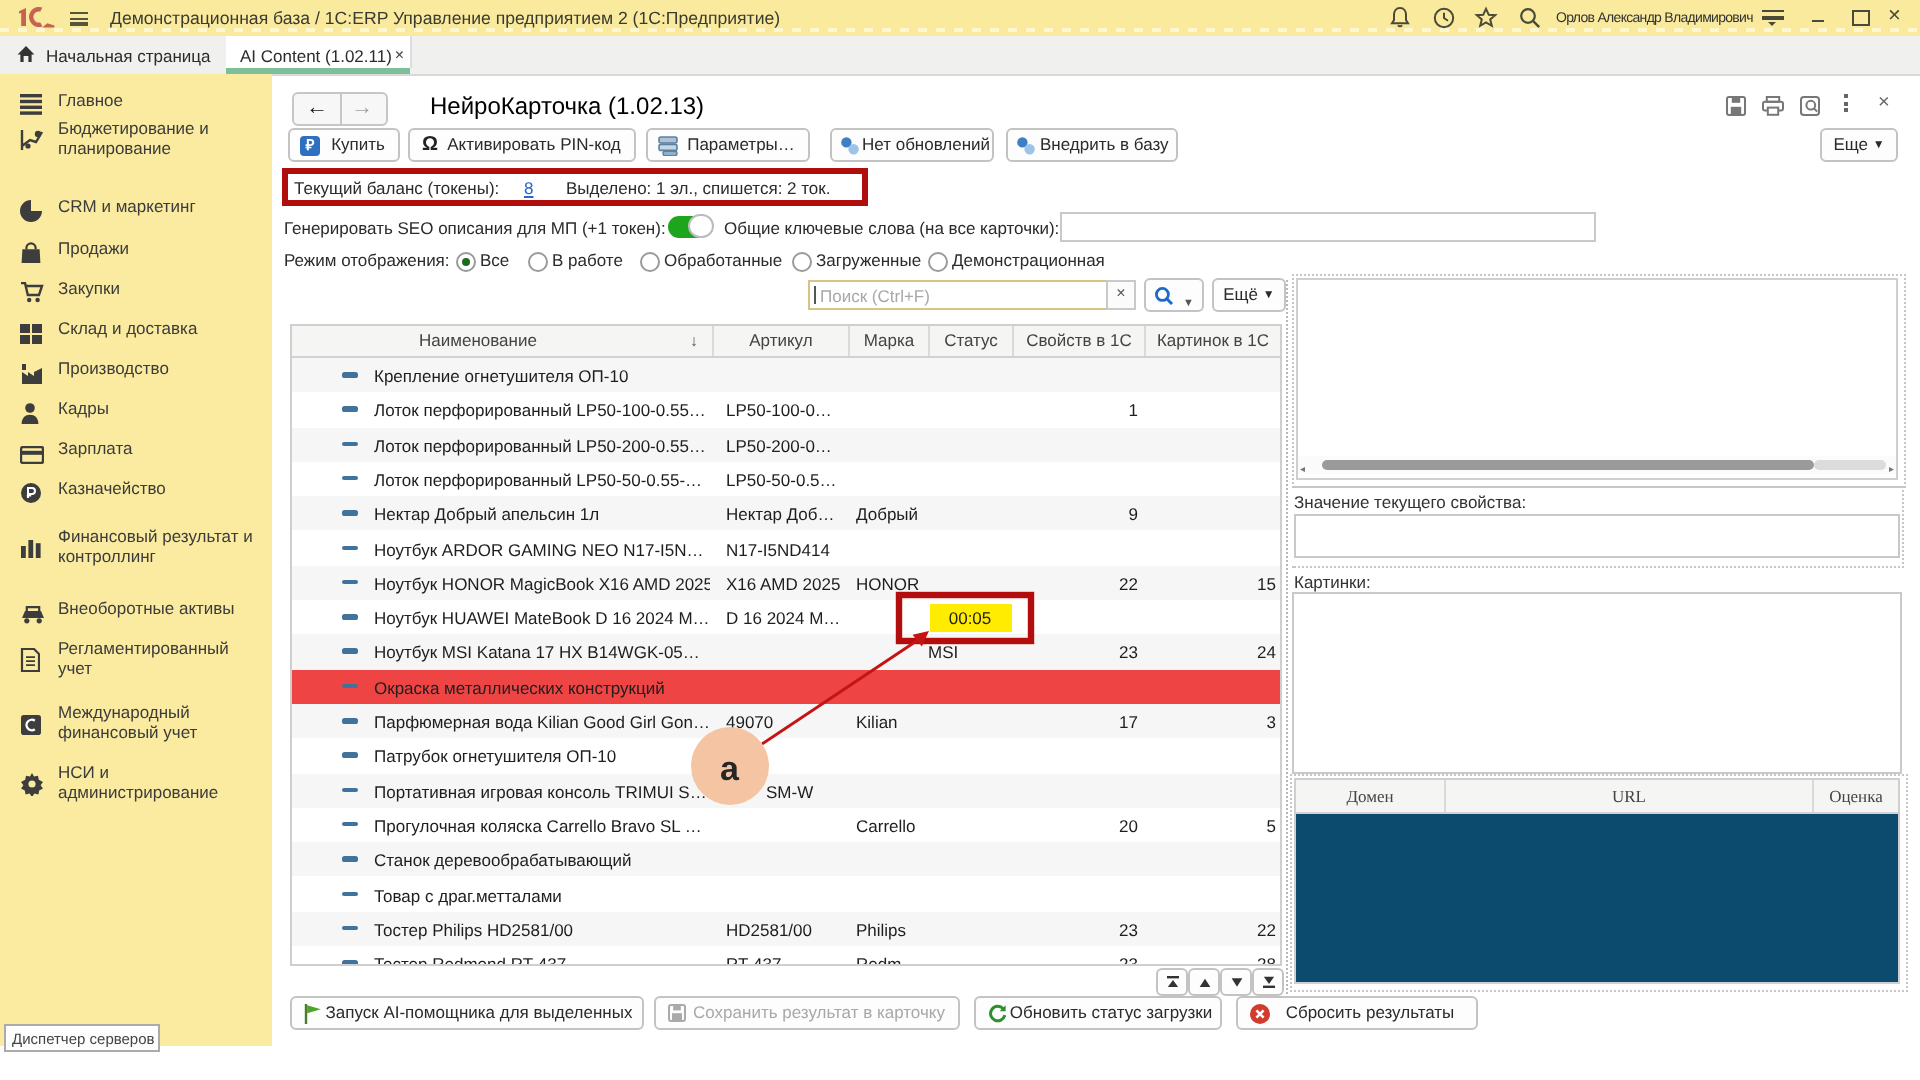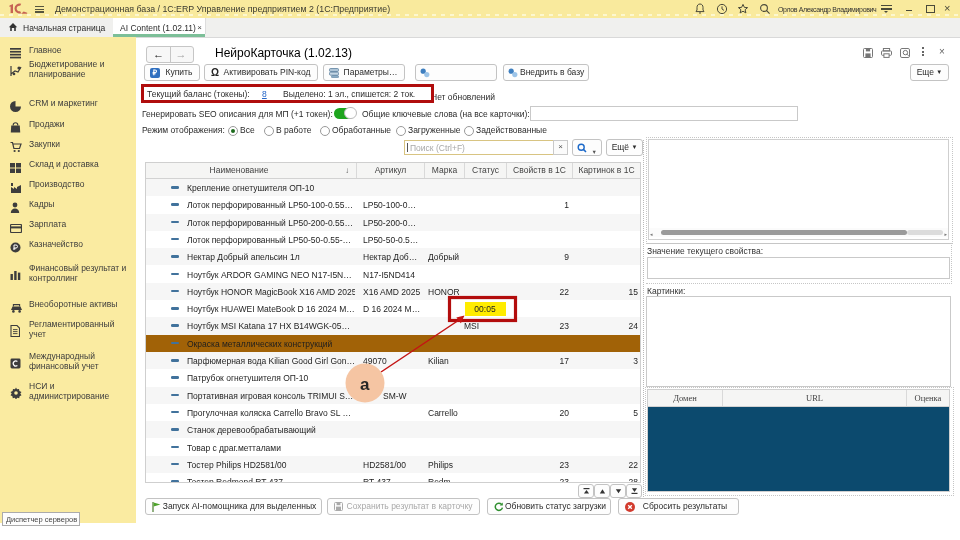--- a/index.html
+++ b/index.html
@@ -275,21 +275,21 @@
       <rect x="0.5" y="0.5" width="9" height="3" rx="1" fill="#aec4d6" stroke="#5c80a0" stroke-width="0.8"></rect>
       <rect x="0.5" y="4.2" width="9" height="3" rx="1" fill="#c5d6e4" stroke="#5c80a0" stroke-width="0.8"></rect>
       <rect x="2.5" y="7.6" width="7" height="2.2" rx="1" fill="#8fb0c8" stroke="#5c80a0" stroke-width="0.7"></rect>
     </svg>
   <span style="margin-left:13px;">Параметры…</span></div>
 <div class="btn" style="left:415px;top:64px;width:80px;height:15px;">
   <svg style="position:absolute;left:4px;top:3px" width="10" height="10" viewBox="0 0 10 10">
       <circle cx="3.2" cy="3.2" r="2.6" fill="#3e7fc0"></circle>
       <circle cx="6.8" cy="6.6" r="2.6" fill="#9cc4e8"></circle>
     </svg>
-  <span style="position:absolute;left:15px;top:0;margin-top:25px;">Нет обновлений</span>
+  <span style="position:absolute;left:15px;top:0;">Нет обновлений</span>
   </div>
 <div class="btn" style="left:503px;top:64px;width:84px;height:15px;">
   <svg style="position:absolute;left:4px;top:3px" width="10" height="10" viewBox="0 0 10 10">
       <circle cx="3.2" cy="3.2" r="2.6" fill="#3e7fc0"></circle>
       <circle cx="6.8" cy="6.6" r="2.6" fill="#9cc4e8"></circle>
     </svg>
   <span style="position:absolute;left:16px;top:0;">Внедрить в базу</span>
   </div>
 <div class="btn" style="left:910px;top:64px;width:37px;height:15px;">Еще <span style="font-size:6px;vertical-align:1px;">▼</span></div>
 
@@ -307,21 +307,21 @@
 <div class="lbl" style="left:142px;top:125px;">Режим отображения:</div>
 <div class="radio on" style="left:228px;top:126px;"></div>
 <div class="lbl" style="left:240px;top:125px;">Все</div>
 <div class="radio" style="left:264px;top:126px;"></div>
 <div class="lbl" style="left:276px;top:125px;">В работе</div>
 <div class="radio" style="left:320px;top:126px;"></div>
 <div class="lbl" style="left:332px;top:125px;">Обработанные</div>
 <div class="radio" style="left:396px;top:126px;"></div>
 <div class="lbl" style="left:408px;top:125px;">Загруженные</div>
 <div class="radio" style="left:464px;top:126px;"></div>
-<div class="lbl" style="left:476px;top:125px;">Задействованные</div>
+<div class="lbl" style="left:476px;top:125px;">Демонстрационная</div>
 
 <div class="abs" style="left:404px;top:140px;width:149px;height:13px;background:#fff;border:1px solid #d8c482;">
   <div class="abs" style="left:2px;top:1.5px;width:1px;height:9px;background:#555;"></div>
   <div class="lbl" style="left:5px;top:2px;color:#a8a8a8;">Поиск (Ctrl+F)</div>
 </div>
 <div class="abs" style="left:553px;top:140px;width:13px;height:13px;border:1px solid #c9c9c9;background:#fbfbfb;font-size:8px;color:#555;text-align:center;line-height:12px;">×</div>
 <div class="btn" style="left:572px;top:139px;width:28px;height:15px;">
   <svg style="position:absolute;left:4px;top:3px" width="10" height="10" viewBox="0 0 10 10">
       <circle cx="4.2" cy="4.2" r="3" fill="none" stroke="#1c69c9" stroke-width="1.4"></circle>
       <path d="M6.4 6.4l2.6 2.6" stroke="#1c69c9" stroke-width="1.5"></path>
@@ -386,21 +386,21 @@
 <div class="cell" style="left:217px;top:4px;width:62px;">D 16 2024 M…</div>
 <div class="abs" style="left:318.5px;top:2px;width:41px;height:14px;background:#ffec00;text-align:center;font-size:8.5px;color:#222;line-height:14px;">00:05</div>
 </div>
 <div class="abs" style="left:0;top:154.4px;width:494px;height:17.3px;background:#f6f6f6;">
 <div class="dash" style="left:25px;top:7px;"></div>
 <div class="cell" style="left:41px;top:4px;width:168px;">Ноутбук MSI Katana 17 HX B14WGK-05…</div>
 <div class="cell" style="left:282px;top:4px;width:37px;padding-left:36px;">MSI</div>
 <div class="cell num" style="left:361px;top:4px;width:62px;">23</div>
 <div class="cell num" style="left:427px;top:4px;width:65px;">24</div>
 </div>
-<div class="abs" style="left:0;top:171.7px;width:494px;height:17.3px;background:#a16207;">
+<div class="abs" style="left:0;top:171.7px;width:494px;height:17.3px;background:#ef4444;">
 <div class="dash" style="left:25px;top:7px;"></div>
 <div class="cell" style="left:41px;top:4px;width:168px;">Окраска металлических конструкций</div>
 </div>
 <div class="abs" style="left:0;top:189.0px;width:494px;height:17.3px;background:#f6f6f6;">
 <div class="dash" style="left:25px;top:7px;"></div>
 <div class="cell" style="left:41px;top:4px;width:168px;">Парфюмерная вода Kilian Good Girl Gon…</div>
 <div class="cell" style="left:217px;top:4px;width:62px;">49070</div>
 <div class="cell" style="left:282px;top:4px;width:37px;">Kilian</div>
 <div class="cell num" style="left:361px;top:4px;width:62px;">17</div>
 <div class="cell num" style="left:427px;top:4px;width:65px;">3</div>

